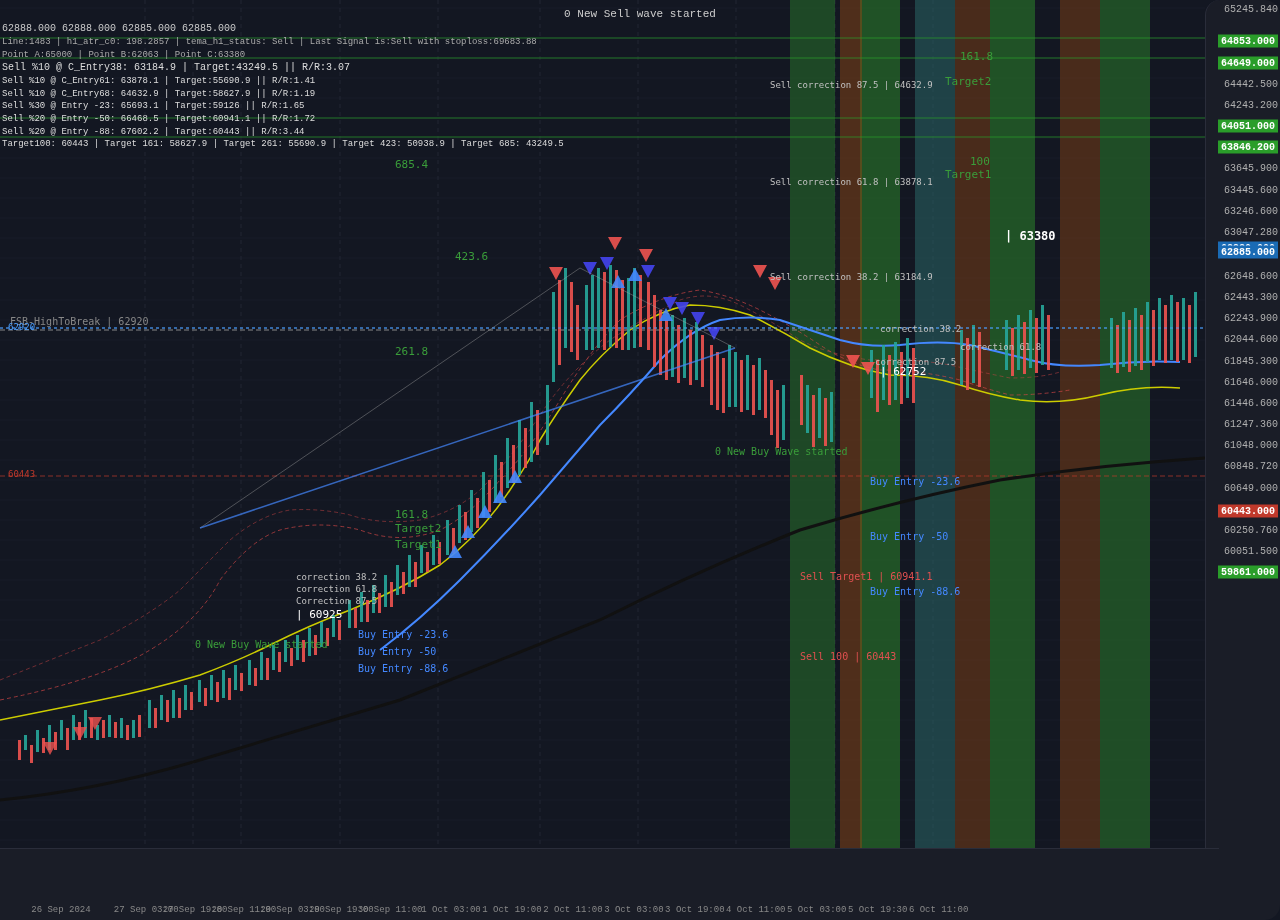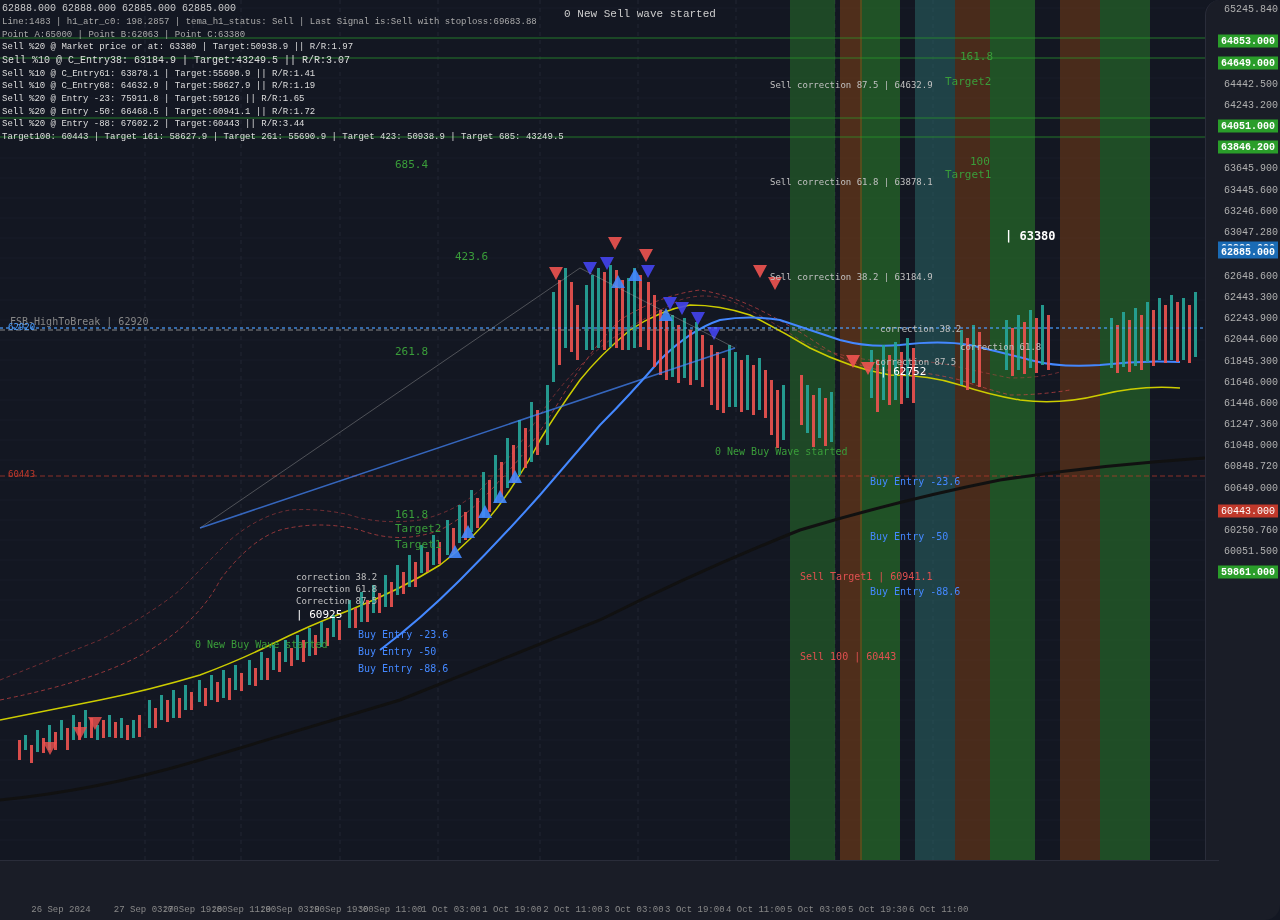--- a/index.html
+++ b/index.html
@@ -59,21 +59,21 @@
     .price-label.highlight-green {
       background: #2a9d2a;
       color: white;
       padding: 1px 3px;
       font-weight: bold;
     }
     .price-label.highlight-red {
       background: #c0392b;
       color: white;
       padding: 1px 3px;
-      font-weight: normal;
+      font-weight: bold;
     }
     .price-label.highlight-blue {
       background: #1a6bb5;
       color: white;
       padding: 1px 3px;
       font-weight: bold;
     }
 
     
     #chart-area {
@@ -92,48 +92,47 @@
       width: 100%;
       height: 100%;
     }
 
     
     #time-axis {
       position: absolute;
       left: 0;
       right: 61px;
       bottom: 0;
-      height: 60px;
+      height: 72px;
       background: #1a1d27;
       border-top: 1px solid #2a2d3a;
       z-index: 50;
     }
 
     .time-label {
       position: absolute;
       bottom: 5px;
       color: #888;
       font-size: 9px;
       transform: translateX(-50%);
     }
   </style>
 </head>
 <body>
 
 <div id="chart-container">
 
   <div id="top-info">
-    <div style="color:#ccc;font-size:10px;">62888.000  62888.000  62885.000  62885.000</div>
+    <div style="color:#ccc;font-size:10px;margin-top:20px;">62888.000  62888.000  62885.000  62885.000</div>
     <div style="color:#aaa;font-size:9px;">Line:1483 | h1_atr_c0: 198.2857 | tema_h1_status: Sell | Last Signal is:Sell with stoploss:69683.88</div>
     <div style="color:#aaa;font-size:9px;">Point A:65000 | Point B:62063 | Point C:63380</div>
-    <div style="color:#ddd;font-size:9px;">Sell %20 @ Market price or at: 63380 | Target:50938.9 || R/R:1.97</div>
     <div style="color:#ddd;font-size:10px;">Sell %10 @ C_Entry38: 63184.9 | Target:43249.5 || R/R:3.07</div>
     <div style="color:#ddd;font-size:9px;">Sell %10 @ C_Entry61: 63878.1 | Target:55690.9 || R/R:1.41</div>
     <div style="color:#ddd;font-size:9px;">Sell %10 @ C_Entry68: 64632.9 | Target:58627.9 || R/R:1.19</div>
-    <div style="color:#ddd;font-size:9px;">Sell %20 @ Entry -23: 75911.8 | Target:59126 || R/R:1.65</div>
+    <div style="color:#ddd;font-size:9px;">Sell %30 @ Entry -23: 65693.1 | Target:59126 || R/R:1.65</div>
     <div style="color:#ddd;font-size:9px;">Sell %20 @ Entry -50: 66468.5 | Target:60941.1 || R/R:1.72</div>
     <div style="color:#ddd;font-size:9px;">Sell %20 @ Entry -88: 67602.2 | Target:60443 || R/R:3.44</div>
     <div style="color:#ddd;font-size:9px;">Target100: 60443 | Target 161: 58627.9 | Target 261: 55690.9 | Target 423: 50938.9 | Target 685: 43249.5</div>
   </div>
 
   <div style="position:absolute;top:8px;left:50%;transform:translateX(-50%);color:#ccc;font-size:11px;z-index:100;">0 New Sell wave started</div>
 
   <div id="chart-area">
     <svg id="chart-svg" viewBox="0 0 1205 860" preserveAspectRatio="none">
 

